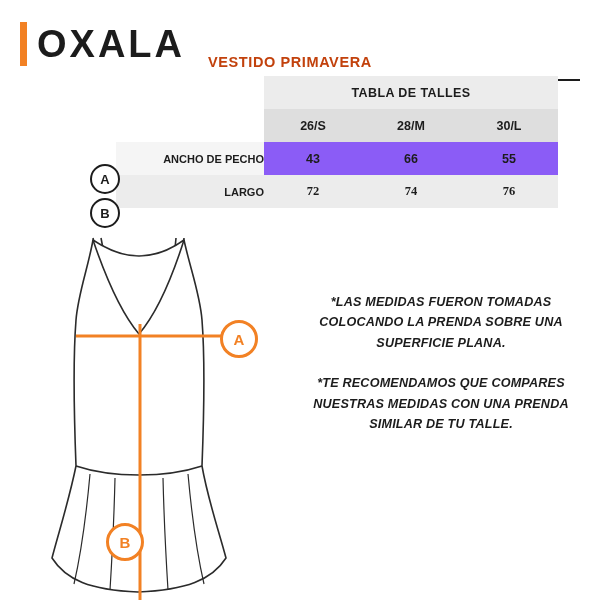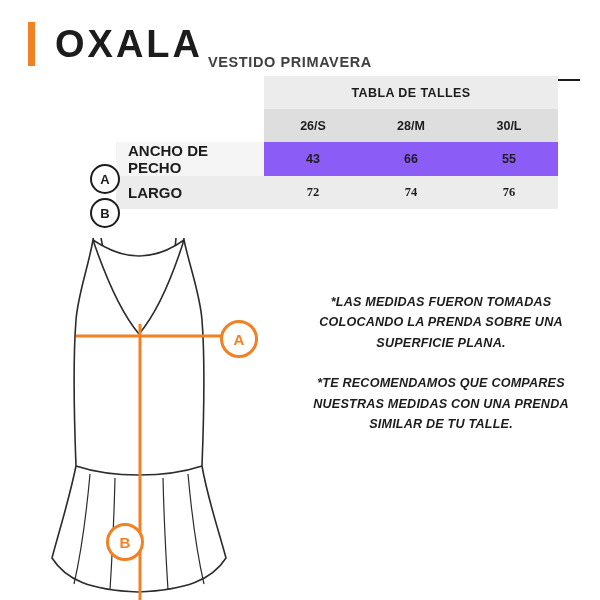--- a/index.html
+++ b/index.html
@@ -18,25 +18,24 @@
 
   
   .header {
     position: absolute;
     top: 0; left: 0;
     width: 600px;
     height: 86px;
   }
   .logo-wrap {
     position: absolute;
-    left: 28px;
+    left: 20px;
     top: 22px;
     display: flex;
     align-items: center;
-    gap: 10px;
   }
   .logo-bar {
     width: 7px;
     height: 44px;
     background: #f28124;
     margin-right: 10px;
   }
   .logo-text {
     font-size: 38px;
     font-weight: bold;
@@ -45,21 +44,21 @@
     line-height: 1;
     font-family: "Liberation Sans", sans-serif;
   }
   .product-title {
     position: absolute;
     left: 208px;
     top: 54px;
     font-size: 14.5px;
     font-weight: bold;
     letter-spacing: 0.6px;
-    color: #404040;
+    color: #c2410c;
   }
   .title-rule {
     position: absolute;
     left: 208px;
     top: 79px;
     width: 372px;
     height: 2px;
     background: #1c1c1c;
   }
 
@@ -94,23 +93,23 @@
     font-size: 13px;
     letter-spacing: 0.4px;
   }
   .hdr-size {
     background: #dedede;
     font-size: 12.5px;
   }
   .row-light td.cell { background: #8b5cf6; }
   .row-dark  td.cell { background: #ececec; font-family: Liberation Serif, serif; }
   .row-light td.rowlabel, .row-dark td.rowlabel {
-    text-align: left;
+    text-align: right;
     padding-left: 12px;
-    font-size: 15px;
+    font-size: 11px;
   }
   .row-light td.rowlabel { background: #f5f5f5; }
   .row-dark  td.rowlabel { background: #ececec; }
 
   .row-marker {
     position: absolute;
     left: 0;
     width: 26px;
     height: 26px;
     border-radius: 50%;

